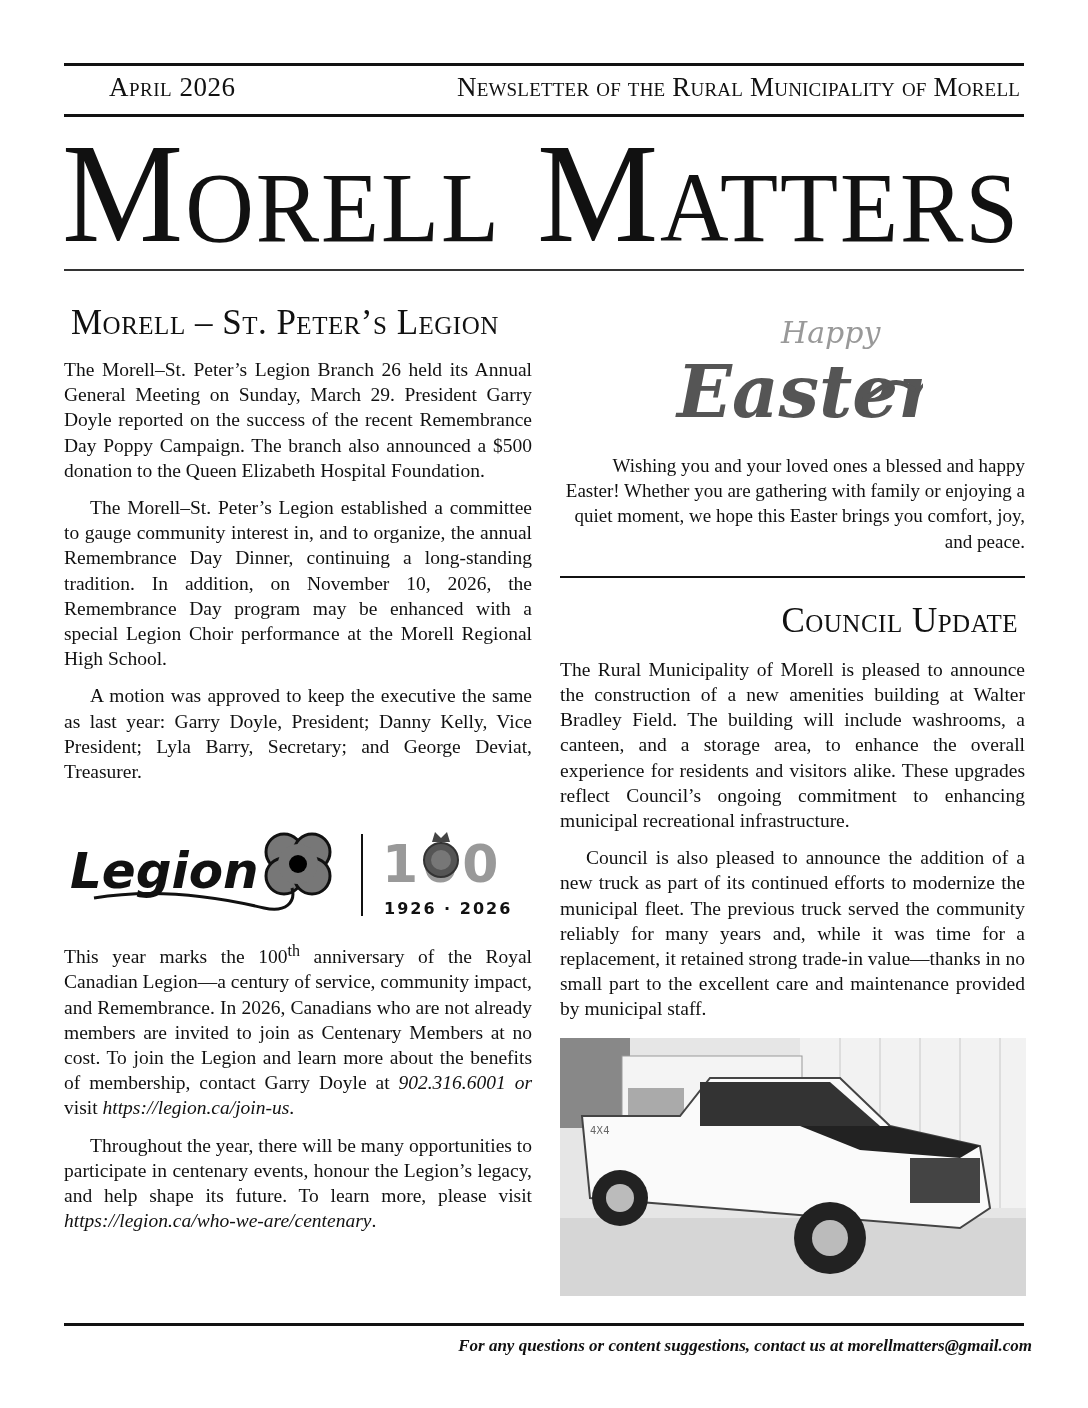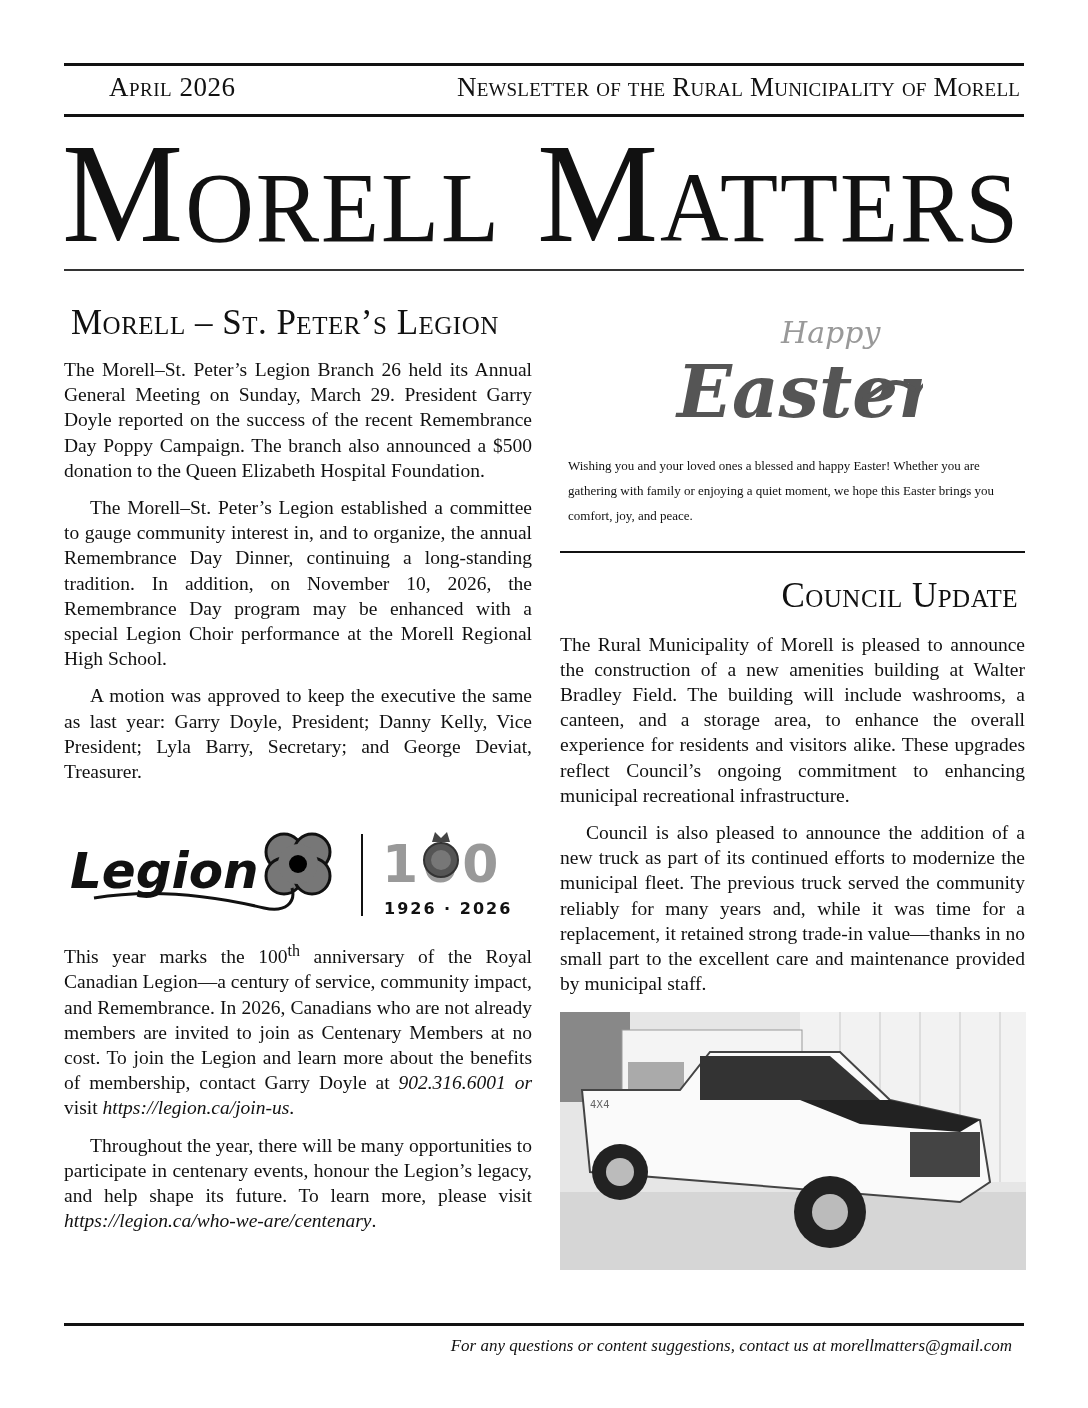--- a/index.html
+++ b/index.html
@@ -11,24 +11,24 @@
   .col { position: absolute; }
   #left-col { left: 64px; top: 295px; width: 468px; }
   #right-col { left: 560px; top: 305px; width: 465px; }
   h2.head { margin: 7px; font-weight: normal; font-variant: small-caps; font-size: 35px; line-height: 42px; letter-spacing: 0.5px; }
   p.body { margin: 0; font-size: 19.5px; line-height: 25.2px; text-align: justify; }
   p.indent { text-indent: 26px; }
   .gap { height: 12px; }
   .italic { font-style: italic; }
   sup { font-size: 16px; line-height: 0; }
   #easter-logo { display: block; margin: 0 auto; width: 260px; height: 140px; }
-  #easter-text { text-align: left; font-size: 13px; line-height: 25.2px; margin: 8px 0 0 8px; }
+  #easter-text { text-align: right; font-size: 19px; line-height: 25.2px; margin: 8px 0 0 0; }
   #legion-logo { display: block; margin: 32px 0 0 0; width: 468px; height: 110px; }
   #truck-photo { display: block; width: 466px; height: 258px; margin-top: 16px; }
-  #footer-note { position: absolute; right: 76px; top: 1336px; font-size: 17px; font-style: italic; }
+  #footer-note { position: absolute; right: 56px; top: 1336px; font-size: 17px; font-style: italic; font-weight: bold; }
 </style>
 </head>
 <body>
 
 <div class="rule" style="top:63px;height:3px;"></div>
 <div id="masthead-date">April 2026</div>
 <div id="masthead-sub">Newsletter of the Rural Municipality of Morell</div>
 <div class="rule" style="top:114px;height:3px;"></div>
 <div id="title">Morell Matters</div>
 <div class="rule" style="top:269px;height:2px;background:#333;"></div>

